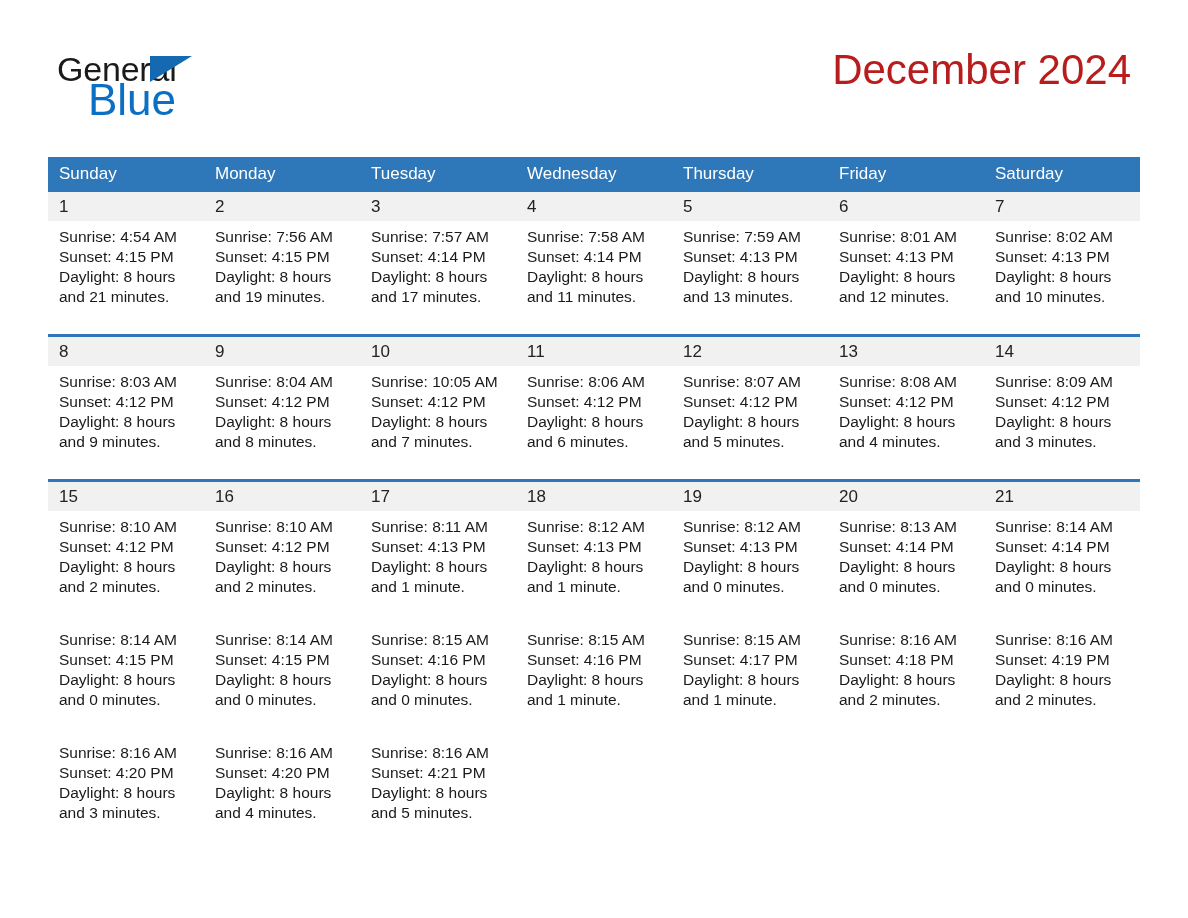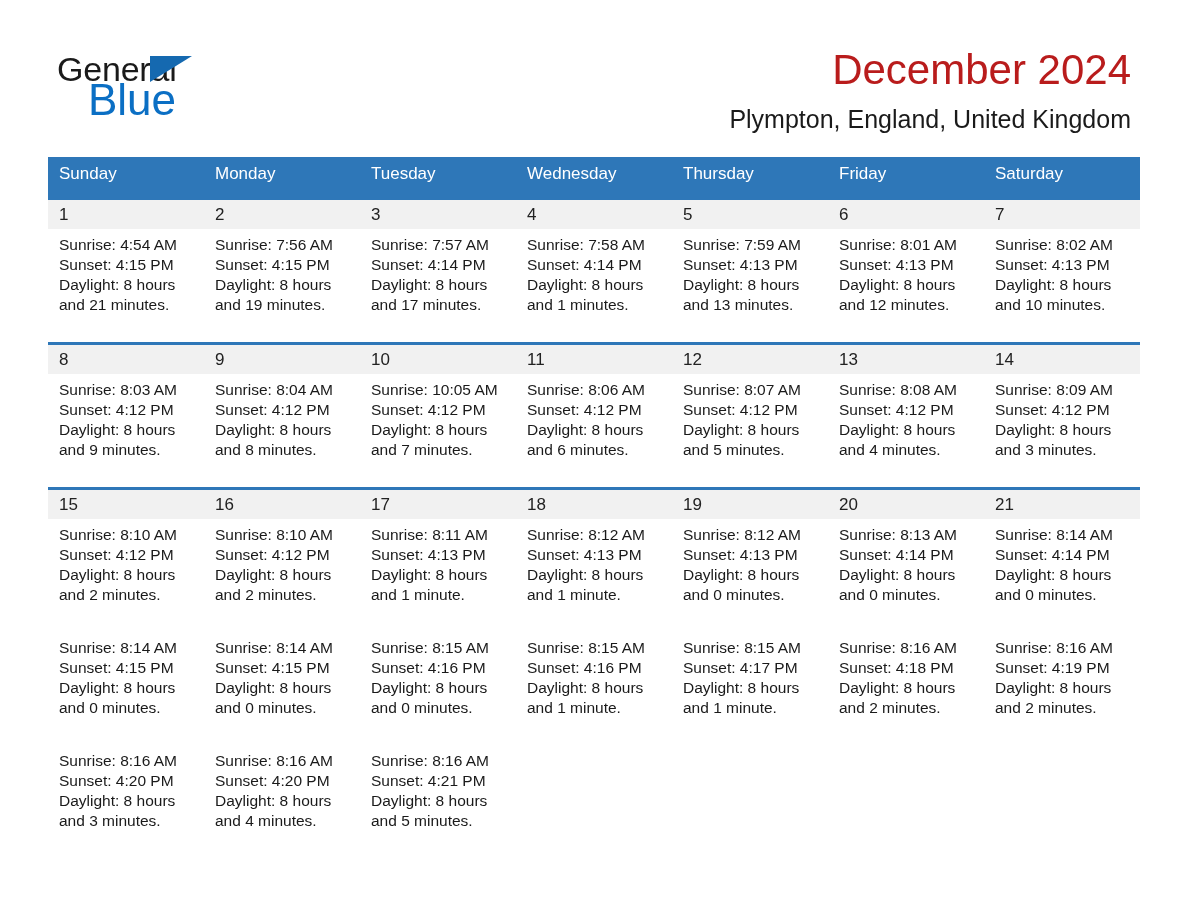--- a/index.html
+++ b/index.html
@@ -99,21 +99,21 @@
     width: 1092px;
   }
   table.cal col { width: 156px; }
 
   thead th {
     background: #2e77b8;
     color: #ffffff;
     font-size: 17px;
     font-weight: 400;
     text-align: left;
-    padding: 7px 0 16px 11px;
+    padding: 7px 0 8px 11px;
     height: 18px;
     vertical-align: middle;
   }
 
   tr.daynum-row td {
     background: #f1f1f1;
     border-top: 3px solid #2e77b8;
     font-size: 17px;
     color: #222222;
     padding: 5px 0 4px 11px;
@@ -142,21 +142,20 @@
   <div class="header">
 
     <div class="brand">
       <div class="brand-row1">General</div>
       <div class="brand-flag"></div>
       <div class="brand-row2">Blue</div>
     </div>
 
     <div class="title-block">
       <div class="cal-title">December 2024</div>
-      <div class="cal-subtitle">Plympton, England, United Kingdom</div>
     </div>
 
   </div>
 
   <div class="calendar">
     <table class="cal">
       <colgroup>
         <col>
           <col>
           <col>
@@ -203,21 +202,21 @@
           <td>
             <div class="line">Sunrise: 7:57 AM</div>
             <div class="line">Sunset: 4:14 PM</div>
             <div class="line">Daylight: 8 hours</div>
             <div class="line">and 17 minutes.</div>
           </td>
           <td>
             <div class="line">Sunrise: 7:58 AM</div>
             <div class="line">Sunset: 4:14 PM</div>
             <div class="line">Daylight: 8 hours</div>
-            <div class="line">and 1 minutes.</div>
+            <div class="line">and 11 minutes.</div>
           </td>
           <td>
             <div class="line">Sunrise: 7:59 AM</div>
             <div class="line">Sunset: 4:13 PM</div>
             <div class="line">Daylight: 8 hours</div>
             <div class="line">and 13 minutes.</div>
           </td>
           <td>
             <div class="line">Sunrise: 8:01 AM</div>
             <div class="line">Sunset: 4:13 PM</div>

